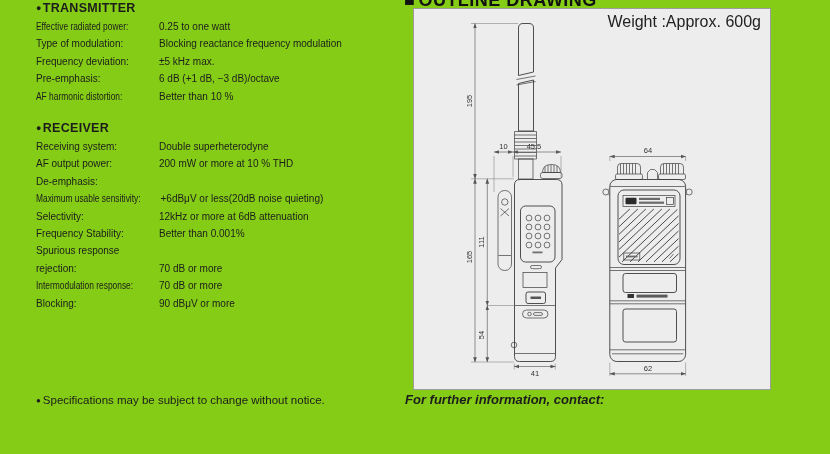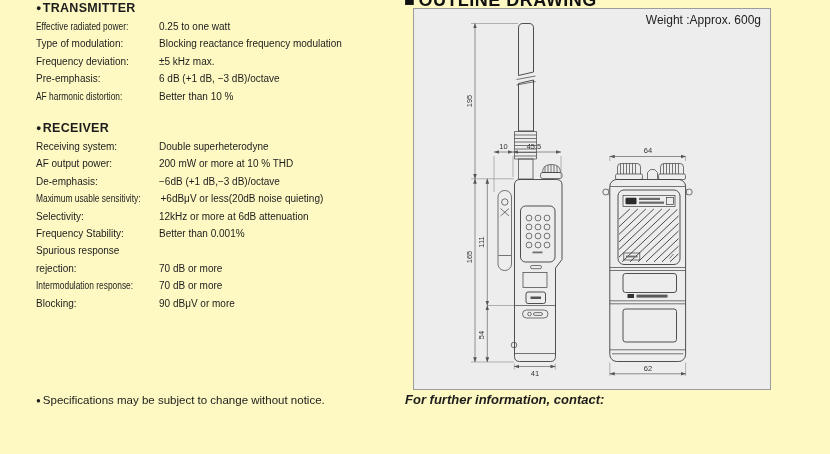--- a/index.html
+++ b/index.html
@@ -1,37 +1,37 @@
 <!DOCTYPE html>
 <html><head>
 <meta charset="utf-8">
 <style>
   html,body{margin:0;padding:0;background:#fff;}
   .page{
-    position:relative;width:830px;height:454px;background:#fef9c3;overflow:hidden;
+    position:relative;width:830px;height:454px;background:#84cc16;overflow:hidden;
     font-family:"Liberation Sans",sans-serif;color:#1c1c1c;
   }
   
   .specs{position:absolute;left:36px;top:1px;width:374px;}
   .spec-header{font-weight:bold;font-size:12.5px;letter-spacing:.3px;margin-bottom:3px;white-space:nowrap;}
   .spec-header .bullet{font-size:9px;vertical-align:1.5px;margin-right:1px;}
   .section-receiver{margin-top:16px;}
   .spec-row{display:flex;line-height:17.4px;font-size:10px;white-space:nowrap;}
   .spec-label{flex:0 0 123px;white-space:nowrap;}
   .spec-label.condensed{transform:scaleX(.84);transform-origin:0 50%;}
   .spec-value{white-space:nowrap;}
   
   .footnote{position:absolute;left:36px;top:394px;font-size:11.5px;color:#1c1c1c;white-space:nowrap;}
   .footnote .bullet{font-size:8px;vertical-align:1px;margin-right:2px;}
   .contact{position:absolute;left:405px;top:392px;font-size:13px;font-weight:bold;font-style:italic;white-space:nowrap;}
   
   .outline-title{position:absolute;left:404px;top:-10px;font-size:18px;font-weight:bold;letter-spacing:.5px;color:#111;white-space:nowrap;}
   .outline-title .sq{margin-right:3px;}
   .draw-box{position:absolute;left:413px;top:8px;width:356px;height:380px;background:#ededed;border:1px solid #9c9c9c;}
-  .weight{position:absolute;right:9px;top:4px;font-size:12px;color:#222;white-space:nowrap;}
+  .weight{position:absolute;right:9px;top:4px;font-size:16px;color:#222;white-space:nowrap;}
   svg.drawing{position:absolute;left:0;top:0;}
   .ol{fill:none;stroke:#3d3d3d;stroke-width:.9;}
   .ol2{stroke-width:.7;}
   .dim{stroke:#5a5a5a;stroke-width:.65;fill:none;}
   .ext{stroke:#7d7d7d;stroke-width:.55;fill:none;}
   .hatch{stroke:#4a4a4a;stroke-width:1;fill:none;}
   text.dim-t{font-size:7.5px;fill:#333;font-family:"Liberation Sans",sans-serif;text-anchor:middle;}
 </style>
 </head>
 <body>
@@ -70,21 +70,20 @@
           <div class="spec-row">
             <span class="spec-label">Receiving system:</span>
             <span class="spec-value">Double superheterodyne</span>
           </div>
           <div class="spec-row">
             <span class="spec-label">AF output power:</span>
             <span class="spec-value">200 mW or more at 10 % THD</span>
           </div>
           <div class="spec-row">
             <span class="spec-label">De-emphasis:</span>
-            <span class="spec-value">−6dB (+1 dB,−3 dB)/octave</span>
           </div>
           <div class="spec-row">
             <span class="spec-label condensed">Maximum usable sensitivity:</span>
             <span class="spec-value">+6dBμV or less(20dB noise quieting)</span>
           </div>
           <div class="spec-row">
             <span class="spec-label">Selectivity:</span>
             <span class="spec-value">12kHz or more at 6dB attenuation</span>
           </div>
           <div class="spec-row">

